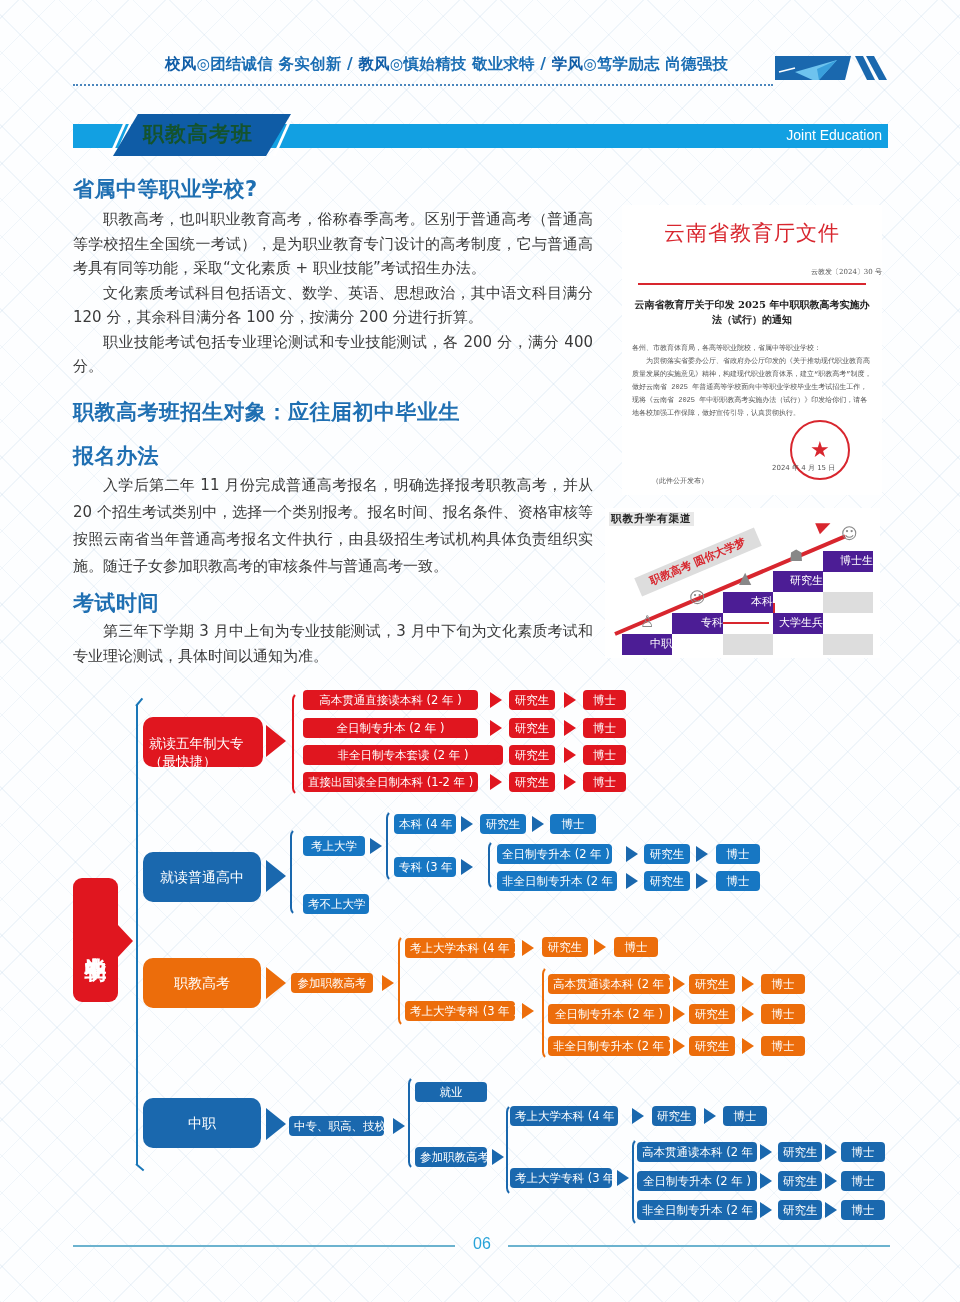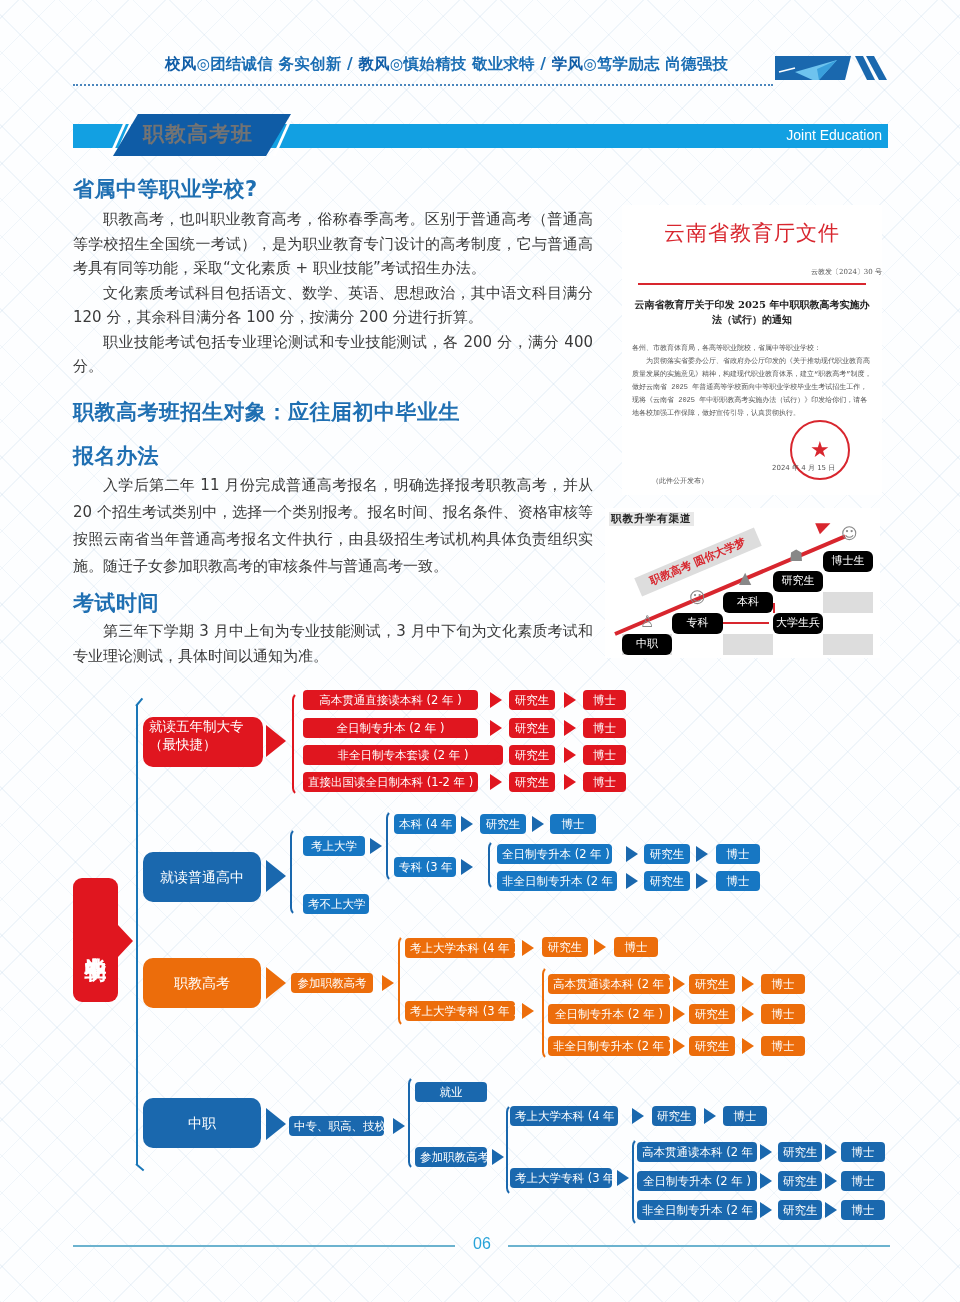--- a/index.html
+++ b/index.html
@@ -18,21 +18,21 @@
   
   .motto { left: 165px; top: 54px; font-size: 15.5px; font-weight: bold; color: #1a6db3; white-space: nowrap; letter-spacing: 0.2px; }
   .motto .k { font-weight: 900; color: #0f5ca6; }
   .motto .n { font-weight: bold; color: #1a6db3; }
   .motto-rule { left: 73px; top: 84px; width: 700px; border-top: 2px dotted #4a86bd; }
   .plane-bar { left: 775px; top: 56px; width: 112px; height: 24px; }
 
   
   .banner-bar { left: 73px; top: 124px; width: 815px; height: 24px; background: #12a0e2; }
   .banner-tab { left: 113px; top: 114px; width: 178px; height: 42px; background: #0f5ca6; clip-path: polygon(14% 0, 100% 0, 86% 100%, 0 100%); }
-  .banner-title { left: 143px; top: 120px; font-size: 21px; font-weight: 900; color: #737373; letter-spacing: 1px; }
+  .banner-title { left: 143px; top: 120px; font-size: 21px; font-weight: 900; color: #14532d; letter-spacing: 1px; }
   .banner-en { right: 78px; top: 127px; font-size: 14px; color: #fff; font-family: "Liberation Sans", sans-serif; }
   .slash { top: 114px; width: 3px; height: 42px; background: #fff; transform: skewX(-24deg); }
 
   
   .h2 { font-size: 21px; font-weight: 900; color: #1f6fb2; letter-spacing: 0.5px; }
   .para { font-size: 15px; line-height: 24.5px; color: #3a3a3a; width: 520px; text-align: justify; text-indent: 2em; }
 
   
   .notice { left: 622px; top: 205px; width: 260px; height: 290px; background: #fff; }
   .notice .ttl { position: absolute; left: 0; right: 0; top: 14px; text-align: center; color: #d8262e; font-family: "DejaVu Serif", serif; font-size: 21px; letter-spacing: 1px; }
@@ -41,21 +41,21 @@
   .notice .sub { position: absolute; left: 10px; right: 10px; top: 92px; text-align: center; font-size: 10px; font-weight: bold; font-family: "DejaVu Serif", serif; line-height: 15px; color: #222; }
   .notice .body { position: absolute; left: 10px; right: 10px; top: 137px; font-size: 7px; line-height: 13px; color: #555; font-family: "DejaVu Serif", serif; }
   .notice .seal { position: absolute; left: 168px; top: 215px; width: 60px; height: 60px; border: 2px solid #d8262e; border-radius: 50%; color: #d8262e; font-size: 7px; text-align: center; }
   .notice .seal .star { position: absolute; left: 18px; top: 15px; font-size: 22px; }
   .notice .date { position: absolute; left: 150px; top: 258px; font-size: 7px; color: #555; }
   .notice .pub { position: absolute; left: 30px; top: 271px; font-size: 7px; color: #555; }
 
   
   .path { left: 605px; top: 508px; width: 275px; height: 150px; background: #fff; }
   .path .lbl { position: absolute; left: 4px; top: 4px; font-size: 10.5px; font-weight: bold; color: #222; letter-spacing: 1px; background: #e8e8e8; padding: 0 2px; }
-  .path .step { position: absolute; background: #000000; color: #fff; font-size: 11px; text-align: center; line-height: 20px; height: 21px; border-radius: 6px; }
+  .path .step { position: absolute; background: #4c1d95; color: #fff; font-size: 11px; text-align: right; line-height: 20px; height: 21px; }
   .path .ghost { position: absolute; background: #ddd; height: 21px; }
   .path .arrowline { position: absolute; left: 10px; top: 72px; width: 250px; height: 4px; background: #d8262e; transform: rotate(-23deg); transform-origin: left center; top: 124px; }
   .path .slogan { position: absolute; left: 28px; top: 44px; width: 130px; height: 20px; background: #ddd; color: #d8262e; font-size: 11px; font-weight: 900; text-align: center; line-height: 20px; transform: rotate(-23deg); }
   .path .ic { position: absolute; font-size: 16px; color: #888; }
 
   
   .box { position: absolute; border-radius: 4px; color: #fff; font-size: 11.5px; line-height: 20px; padding: 0 5px; white-space: nowrap; text-align: center; }
   .r { background: #e0161f; }
   .o { background: #ec6d0b; }
   .b { background: #1a68ae; }
@@ -156,21 +156,21 @@
   <span class="ic" style="left:184px; top:38px;">☗</span>
   <span class="ic" style="left:236px; top:16px;">☺</span>
 </div>
 
 <div class="big r" style="left:73px; top:878px; width:45px; height:124px; border-radius:9px; font-size:22px; font-weight:900; line-height:26px; padding:0 11px; writing-mode:vertical-rl;">初中毕业</div>
 <div class="abs" style="left:118px; top:925px; width:0; height:0; border-top:16px solid transparent; border-bottom:16px solid transparent; border-left:15px solid #e0161f;"></div>
 <div class="abs" style="left:136px; top:705px; width:2px; height:460px; background:#1a77b8;"></div>
 <div class="abs" style="left:136px; top:705px; width:10px; height:2px; background:#1a77b8; transform:rotate(-50deg); transform-origin:left;"></div>
 <div class="abs" style="left:136px; top:1163px; width:10px; height:2px; background:#1a77b8; transform:rotate(40deg); transform-origin:left;"></div>
 
-<div class="big r" style="left:143px; top:717px; width:120px; height:50px; justify-content:flex-start; text-align:left; padding-left:6px; display:block; padding-top:0; font-size:13.5px;">
+<div class="big r" style="left:143px; top:717px; width:120px; height:50px; justify-content:flex-start; text-align:left; padding-left:6px; display:block; padding-top:17px; font-size:13.5px;">
   <div>就读五年制大专</div>
   <div>（最快捷）</div>
 </div>
 <div class="bigtri" style="left:266px; top:725px; border-left-color:#e0161f;"></div>
 <div class="brace" style="left:292px; top:692px; height:104px; border-left-color:#e0161f;"></div>
 <div class="box r" style="left:303px; top:690px; width:175px;">高本贯通直接读本科 (2 年 )</div>
 <div class="box r" style="left:303px; top:718px; width:175px;">全日制专升本 (2 年 )</div>
 <div class="box r" style="left:303px; top:745px; width:200px;">非全日制专本套读 (2 年 )</div>
 <div class="box r" style="left:303px; top:772px; width:175px;">直接出国读全日制本科 (1-2 年 )</div>
 <div class="tri r" style="left:490px; top:692px;"></div>

